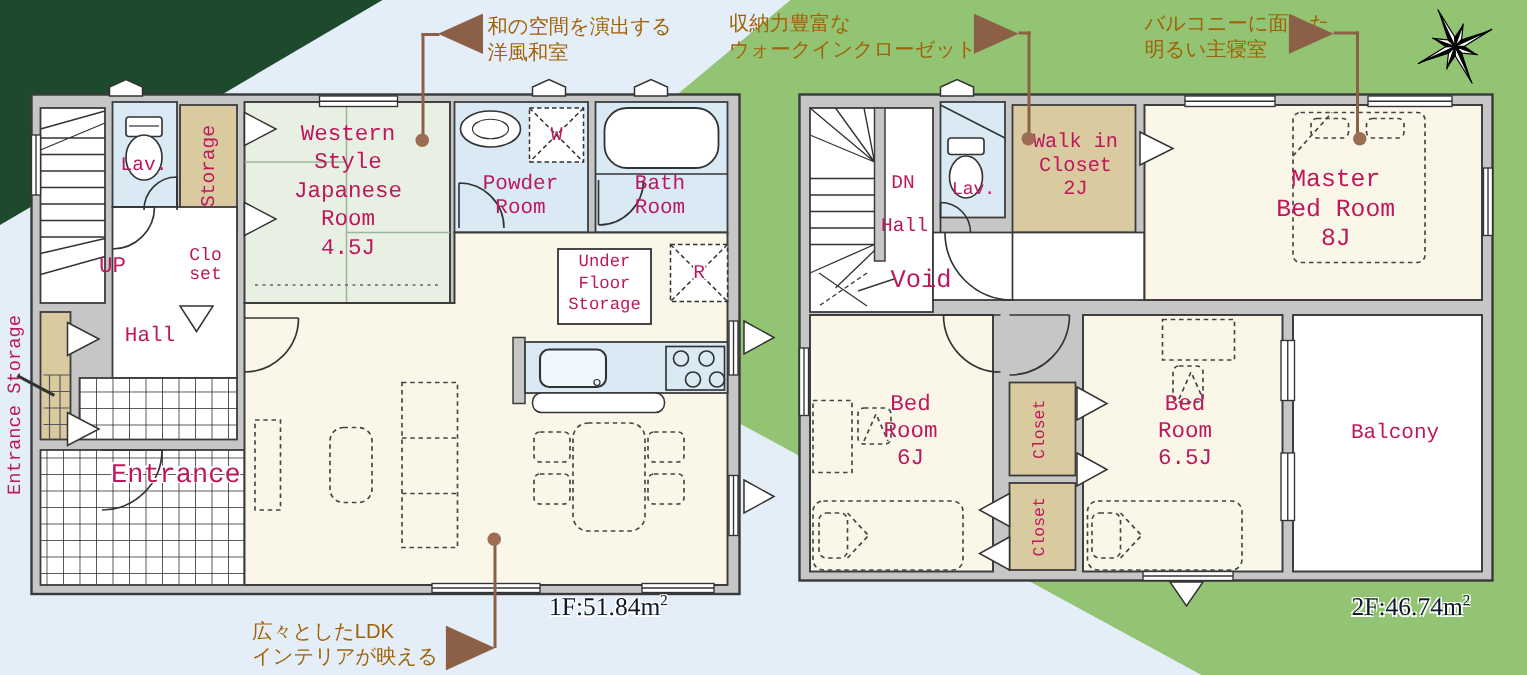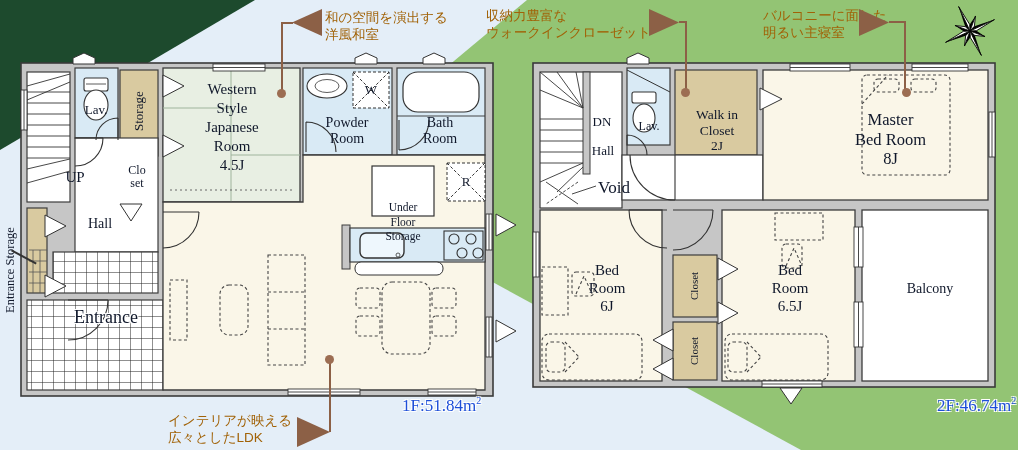--- a/index.html
+++ b/index.html
@@ -2,30 +2,30 @@
 <html style="--background: #e4eef8; --dark_green: #1d4a2d; --light_green: #93c474; --accent_brown: #8c6046; --dot_brown: #9c6d52; --wall_gray: #c6c6c6; --wet_blue: #d9eaf5; --closet_tan: #d9caa0; --floor_cream: #faf6e8; --tatami_green: #e8efe3;"><head>
 <meta charset="utf-8">
 <style>
   html,body{margin:0;padding:0;}
   #stage{position:relative;width:1018px;height:450px;overflow:hidden;background:var(--background,#e4eef8);
          font-family:"Liberation Sans",sans-serif;}
   .bgshape{position:absolute;left:0;top:0;width:1018px;height:450px;}
   #bg-darkgreen{background:var(--dark_green,#1d4a2d);clip-path:polygon(0 0,255px 0,0 150px);}
   #bg-lightgreen{background:var(--light_green,#93c474);clip-path:polygon(527px 0,1018px 0,1018px 450px,801px 450px,309px 182px);}
   .plan-svg{position:absolute;}
-  .lbl{position:absolute;font-family:Liberation Serif, serif;color:#0f172a;text-align:center;}
+  .lbl{position:absolute;font-family:Liberation Mono, monospace;color:#be185d;text-align:center;}
   .vlbl{writing-mode:vertical-rl;transform:rotate(180deg);display:flex;align-items:center;justify-content:center;}
   .halo{text-shadow:-1px -1px 0 #fff,1px -1px 0 #fff,-1px 1px 0 #fff,1px 1px 0 #fff;}
   .anno{position:absolute;font-size:13.5px;line-height:17px;color:#a16207;white-space:nowrap;}
   .tri{position:absolute;background:var(--accent_brown,#8c6046);}
   .tri-left{clip-path:polygon(100% 0,100% 100%,0 50%);}
   .tri-right{clip-path:polygon(0 0,0 100%,100% 50%);}
   .conn{position:absolute;background:var(--accent_brown,#8c6046);}
   .dot{position:absolute;width:9px;height:9px;border-radius:50%;background:var(--dot_brown,#9c6d52);}
-  .area-lbl{position:absolute;font-family:"Liberation Serif",serif;font-size:17px;color:#1d4ed8;white-space:nowrap;margin-left:36px;}
+  .area-lbl{position:absolute;font-family:"Liberation Serif",serif;font-size:17px;color:#0f172a;white-space:nowrap;}
   .ptr{position:absolute;background:#333;}
 </style>
 </head>
 <body>
 
 <div id="stage">
 
   <div class="bgshape" id="bg-darkgreen"></div>
   <div class="bgshape" id="bg-lightgreen"></div>
 
@@ -269,32 +269,32 @@
     <div>Bath</div>
     <div>Room</div>
   </div>
   <div class="lbl" style="left:358px;top:82px;width:26px;font-size:13px;">W</div>
   <div class="lbl halo" style="left:453px;top:174px;width:26px;font-size:13px;">R</div>
   <div class="lbl" style="left:56px;top:169px;width:38px;font-size:15px;">UP</div>
   <div class="lbl" style="left:78px;top:216px;width:44px;font-size:14px;">Hall</div>
   <div class="lbl halo" style="left:74px;top:263px;width:64px;font-size:18px;margin-top:44px;">Entrance</div>
   <div class="lbl vlbl" style="left:1px;top:200px;width:18px;height:140px;font-size:12.5px;white-space:nowrap;">Entrance Storage</div>
   <div class="ptr" style="left:10px;top:256px;width:28px;height:1.5px;transform:rotate(28deg);"></div>
-  <div class="lbl" style="left:374px;top:168px;width:58px;font-size:11.5px;line-height:14.5px;margin-top:32px;">
+  <div class="lbl" style="left:374px;top:168px;width:58px;font-size:11.5px;line-height:14.5px;">
     <div>Under</div>
     <div>Floor</div>
     <div>Storage</div>
   </div>
   <div class="area-lbl halo" style="left:366px;top:395px;"><span>1F:51.84m</span><sup style="font-size:10px;">2</sup></div>
 
   <div class="lbl" style="left:584px;top:114px;width:36px;font-size:13px;">DN</div>
   <div class="lbl" style="left:582px;top:143px;width:42px;font-size:13px;">Hall</div>
   <div class="lbl" style="left:592px;top:178px;width:44px;font-size:17px;">Void</div>
   <div class="lbl" style="left:629px;top:119px;width:40px;font-size:12px;">Lav.</div>
-  <div class="lbl" style="left:677px;top:88px;width:80px;font-size:13.5px;line-height:15.5px;margin-top:19px;">
+  <div class="lbl" style="left:677px;top:88px;width:80px;font-size:13.5px;line-height:15.5px;">
     <div>Walk in</div>
     <div>Closet</div>
     <div>2J</div>
   </div>
   <div class="lbl" style="left:818px;top:110px;width:145px;font-size:16.5px;line-height:19.5px;">
     <div>Master</div>
     <div>Bed Room</div>
     <div>8J</div>
   </div>
   <div class="lbl" style="left:574px;top:261px;width:66px;font-size:15px;line-height:18px;">
@@ -333,20 +333,20 @@
   <div class="anno" style="left:763px;top:7px;">
     <div>バルコニーに面した</div>
     <div>明るい主寝室</div>
   </div>
   <div class="tri tri-right" style="left:859px;top:9px;width:30px;height:27px;"></div>
   <div class="conn" style="left:889px;top:21px;width:17px;height:2px;"></div>
   <div class="conn" style="left:904px;top:21px;width:2px;height:70px;"></div>
   <div class="dot" style="left:902px;top:88px;"></div>
 
   <div class="anno" style="left:168px;top:412px;">
+    <div>広々としたLDK</div>
     <div>インテリアが映える</div>
-    <div>広々としたLDK</div>
   </div>
   <div class="tri tri-right" style="left:297px;top:417px;width:33px;height:30px;"></div>
   <div class="conn" style="left:329px;top:362px;width:2px;height:70px;"></div>
   <div class="dot" style="left:325px;top:355px;"></div>
 
 </div>
 
 </body></html>

